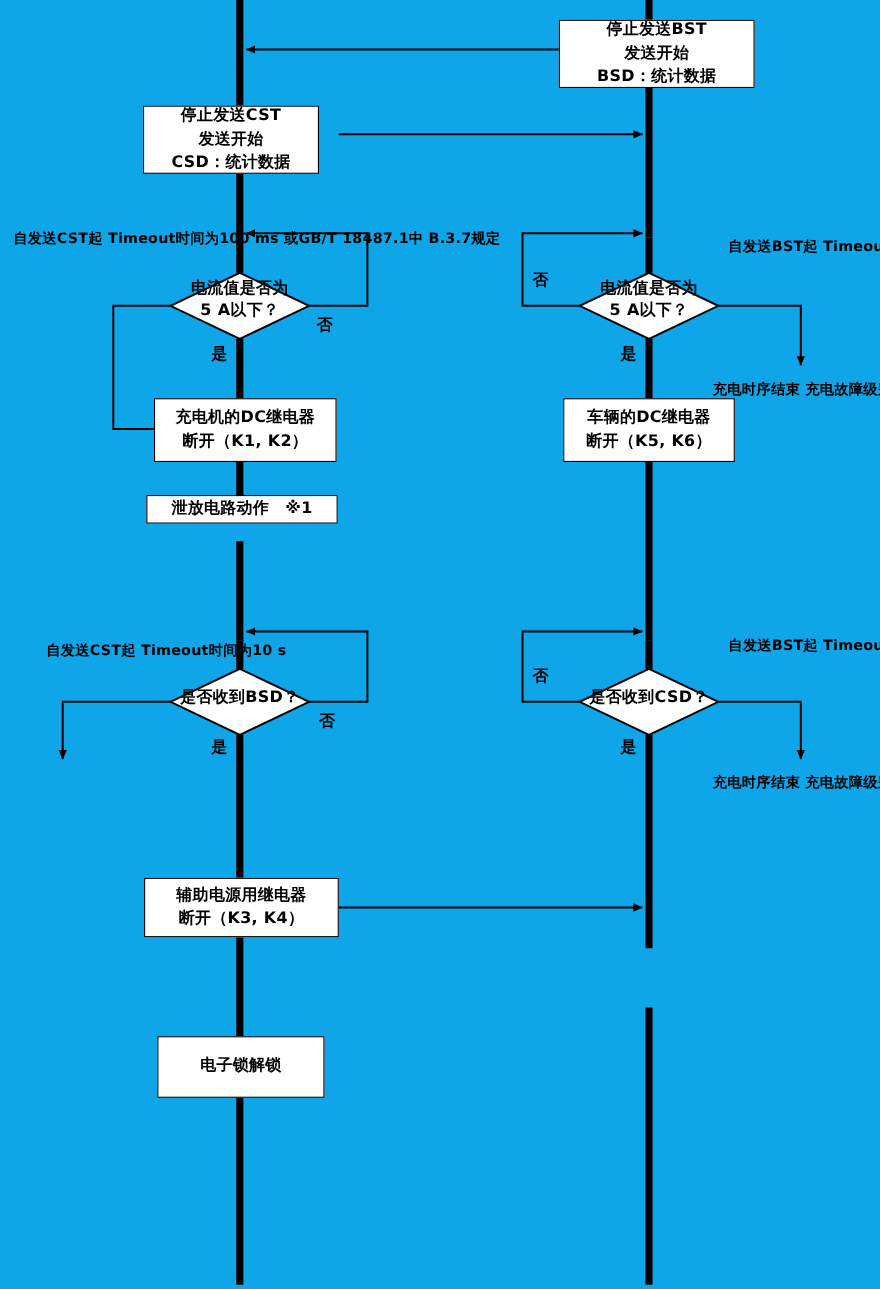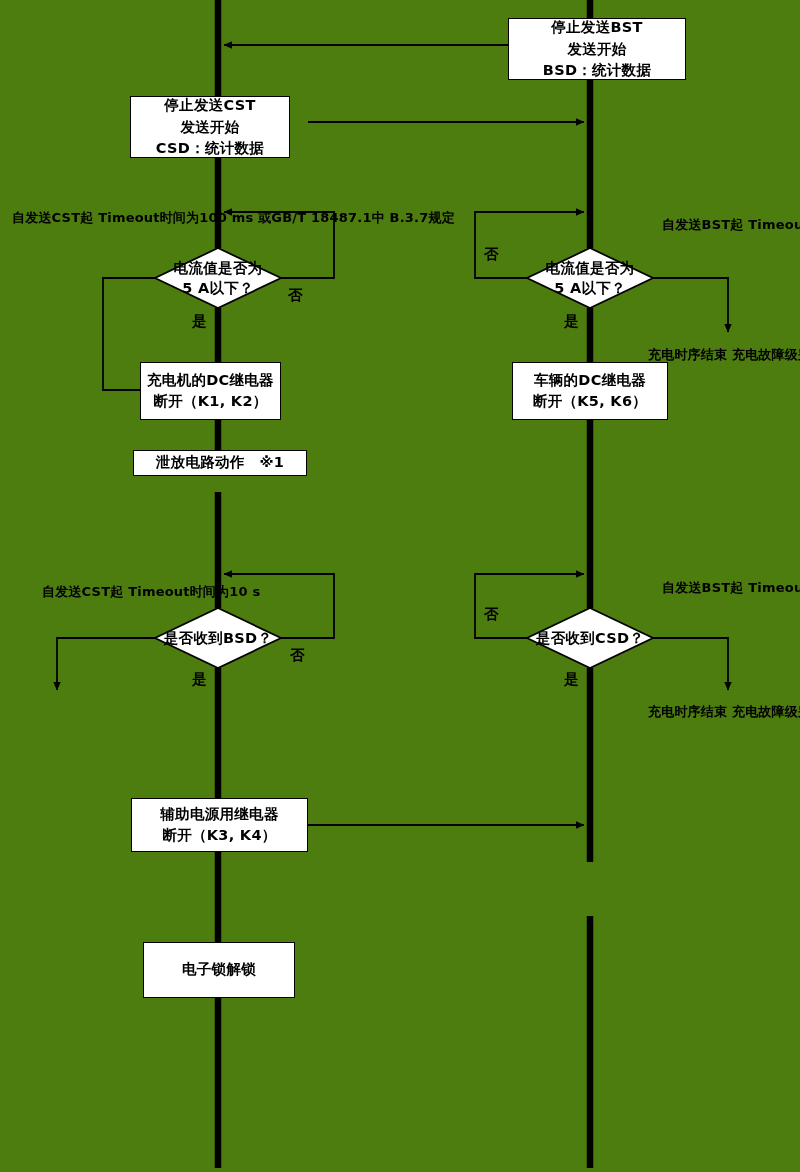--- a/index.html
+++ b/index.html
@@ -1,19 +1,19 @@
 <!DOCTYPE html>
 <html><head>
 <meta charset="utf-8">
 <style>
   html,body{margin:0;padding:0;background:#ffffff;}
   #canvas{
     position:relative;
     width:800px;height:1172px;
-    background:#4d7c0f;
+    background:#0ea5e9;
     font-family:"DejaVu Sans","Liberation Sans",sans-serif;
     overflow:hidden;
   }
   svg.flow{position:absolute;left:0;top:0;width:800px;height:1172px;}
   .node{
     position:absolute;
     box-sizing:border-box;
     border:1.6px solid #000;
     background:#ffffff;
     display:flex;
@@ -24,21 +24,21 @@
     font-weight:bold;
     font-size:14.5px;
     line-height:1.45;
     color:#000;
     letter-spacing:.3px;
   }
   .node .ln{display:block;white-space:nowrap;}
   .diamond-label{
     position:absolute;
     display:flex;flex-direction:column;
-    align-items:center;justify-content:center;
+    align-items:center;
     text-align:center;
     font-weight:bold;font-size:14.5px;line-height:1.4;
     color:#000;white-space:nowrap;letter-spacing:.3px;
   }
   .ann{
     position:absolute;
     font-weight:bold;
     font-size:13px;
     line-height:1.5;
     color:#000;
@@ -125,21 +125,21 @@
     <span class="ln">发送开始</span>
     <span class="ln">BSD：统计数据</span>
   </div>
 
   <div class="node" style="left:130px;top:96px;width:160px;height:62px;">
     <span class="ln">停止发送CST</span>
     <span class="ln">发送开始</span>
     <span class="ln">CSD：统计数据</span>
   </div>
 
-  <div class="node" style="left:140px;top:362px;width:141px;height:58px;">
+  <div class="node" style="left:140px;top:362px;width:166px;height:58px;">
     <span class="ln">充电机的DC继电器</span>
     <span class="ln">断开（K1, K2）</span>
   </div>
 
   <div class="node" style="left:512px;top:362px;width:156px;height:58px;">
     <span class="ln">车辆的DC继电器</span>
     <span class="ln">断开（K5, K6）</span>
   </div>
 
   <div class="node" style="left:133px;top:450px;width:174px;height:26px;">

